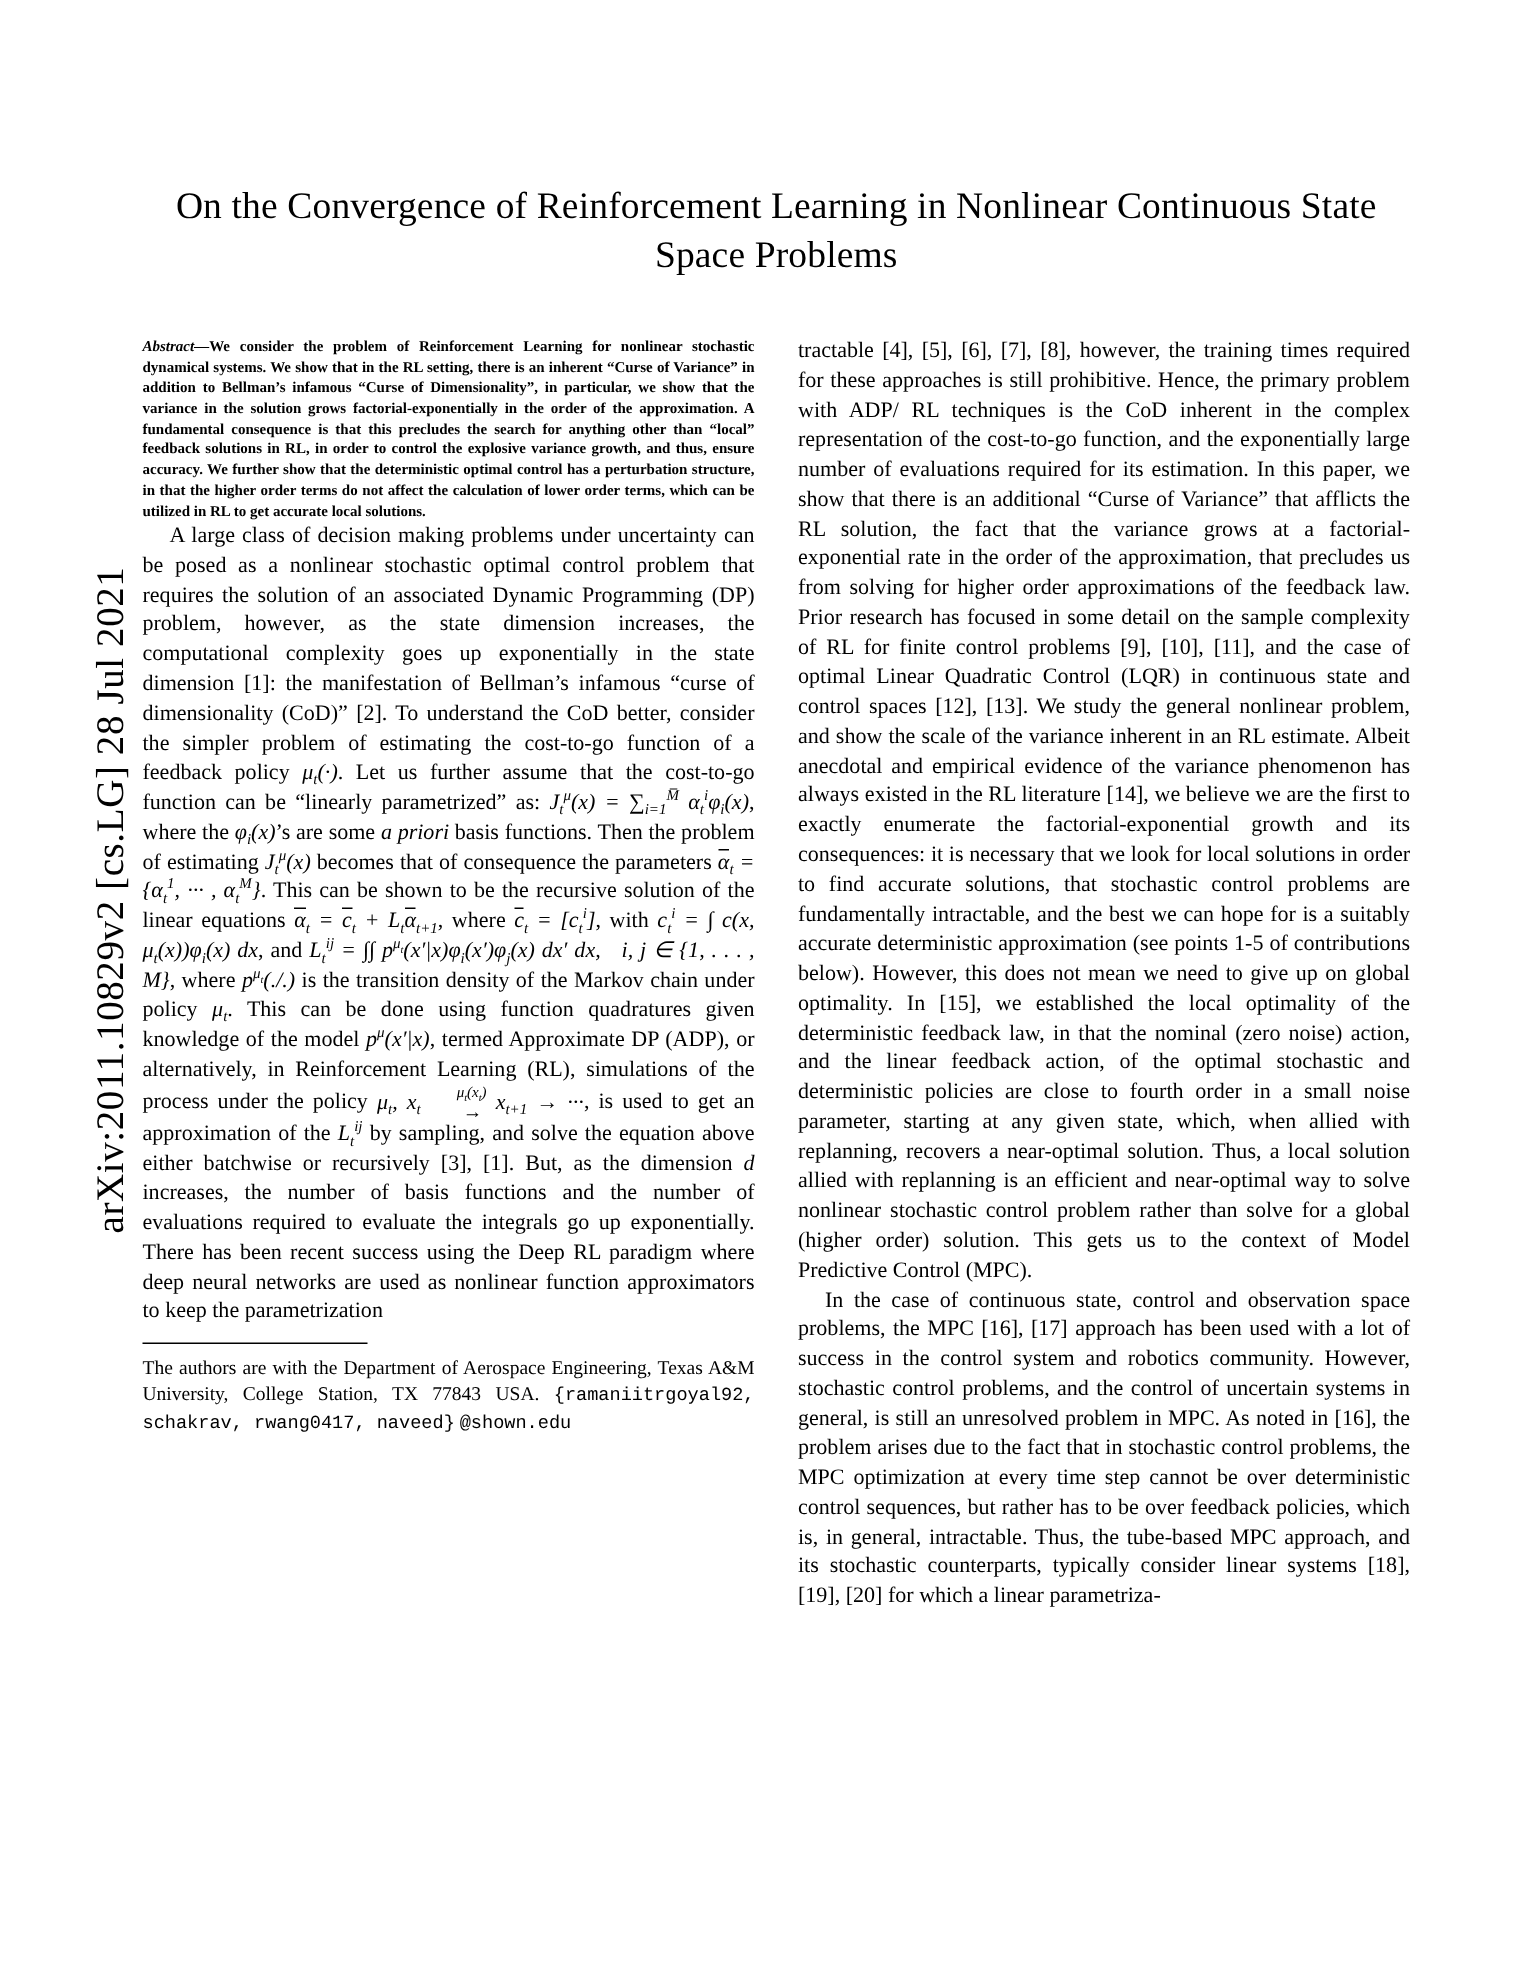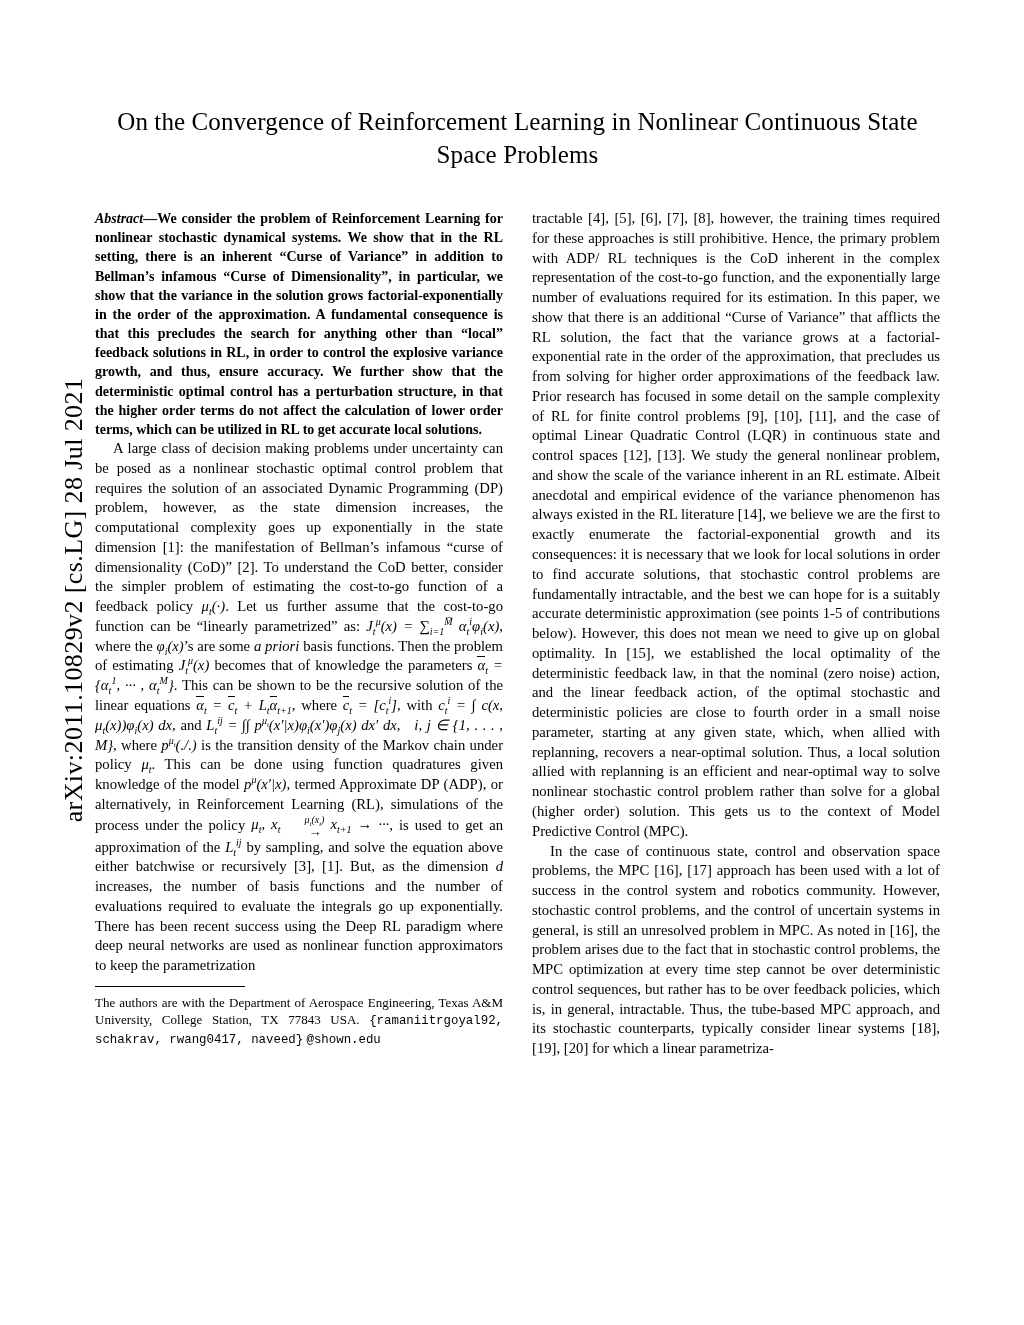--- a/index.html
+++ b/index.html
@@ -25,21 +25,21 @@
     transform: rotate(-90deg);
     font-family: "Liberation Serif", serif;
     font-size: 26px;
     letter-spacing: 0.4px;
     color: #000;
     white-space: nowrap;
   }
   .content {
     position: absolute;
     left: 95px;
-    top: 0;
+    top: 16px;
     width: 845px;
   }
   .title {
     margin-top: 105px;
     font-size: 25px;
     line-height: 1.32;
     text-align: center;
     font-weight: normal;
     letter-spacing: 0.1px;
   }
@@ -60,21 +60,21 @@
   p {
     margin: 0;
     font-size: 14.7px;
     line-height: 1.345;
     text-align: justify;
     text-justify: inter-word;
     hyphens: auto;
   }
   .abstract {
     font-weight: bold;
-    font-size: 14px;
+    font-size: 10px;
     line-height: 1.37;
   }
   .abstract .lead {
     font-style: italic;
   }
   .indexterms {
     font-weight: bold;
     font-size: 14.2px;
     line-height: 1.37;
     text-indent: 18px;
@@ -154,21 +154,21 @@
 
 
 
         <p class="para"><span>A large class of decision making problems under uncertainty can be posed as a nonlinear stochastic optimal control problem that requires the solution of an associated Dynamic Programming (DP) problem, however, as the state dimension increases, the computational complexity goes up exponentially in the state dimension [1]: the manifestation of Bellman’s infamous “curse of dimensionality (CoD)” [2]. To understand the CoD better, consider the simpler problem of estimating the cost-to-go function of a feedback policy</span>
           <span class="math">μ<sub>t</sub>(·)</span><span>. Let us further assume that the cost-to-go function can be “linearly parametrized” as:</span>
           <span class="math">J<sub>t</sub><sup>μ</sup>(x) = ∑<sub>i=1</sub><sup>M̅</sup> α<sub>t</sub><sup>i</sup>φ<sub>i</sub>(x)</span><span>, where the</span>
           <span class="math">φ<sub>i</sub>(x)</span><span>’s are some</span>
           <span style="font-style:italic">a priori</span>
           <span>basis functions. Then the problem of estimating</span>
           <span class="math">J<sub>t</sub><sup>μ</sup>(x)</span>
-          <span>becomes that of knowledge the parameters</span>
+          <span>becomes that of consequence the parameters</span>
           <span class="math"><span class="overbar">α</span><sub>t</sub> = {α<sub>t</sub><sup>1</sup>, ··· , α<sub>t</sub><sup>M</sup>}</span><span>. This can be shown to be the recursive solution of the linear equations</span>
           <span class="math"><span class="overbar">α</span><sub>t</sub> = <span class="overbar">c</span><sub>t</sub> + L<sub>t</sub><span class="overbar">α</span><sub>t+1</sub></span><span>, where</span>
           <span class="math"><span class="overbar">c</span><sub>t</sub> = [c<sub>t</sub><sup>i</sup>]</span><span>, with</span>
           <span class="math">c<sub>t</sub><sup>i</sup> = ∫ c(x, μ<sub>t</sub>(x))φ<sub>i</sub>(x) dx</span><span>, and</span>
           <span class="math">L<sub>t</sub><sup>ij</sup> = ∫∫ p<sup>μ<sub>t</sub></sup>(x′|x)φ<sub>i</sub>(x′)φ<sub>j</sub>(x) dx′ dx, &nbsp; i, j ∈ {1, . . . , M}</span><span>, where</span>
           <span class="math">p<sup>μ<sub>t</sub></sup>(./.)</span>
           <span>is the transition density of the Markov chain under policy</span>
           <span class="math">μ<sub>t</sub></span><span>. This can be done using function quadratures given knowledge of the model</span>
           <span class="math">p<sup>μ</sup>(x′|x)</span><span>, termed Approximate DP (ADP), or alternatively, in Reinforcement Learning (RL), simulations of the process under the policy</span>
           <span class="math">μ<sub>t</sub>, x<sub>t</sub> <span class="arrowlabel"><span class="lbl">μ<sub>t</sub>(x<sub>t</sub>)</span><span class="arr">→</span></span> x<sub>t+1</sub> → ···</span><span>, is used to get an approximation of the</span>

